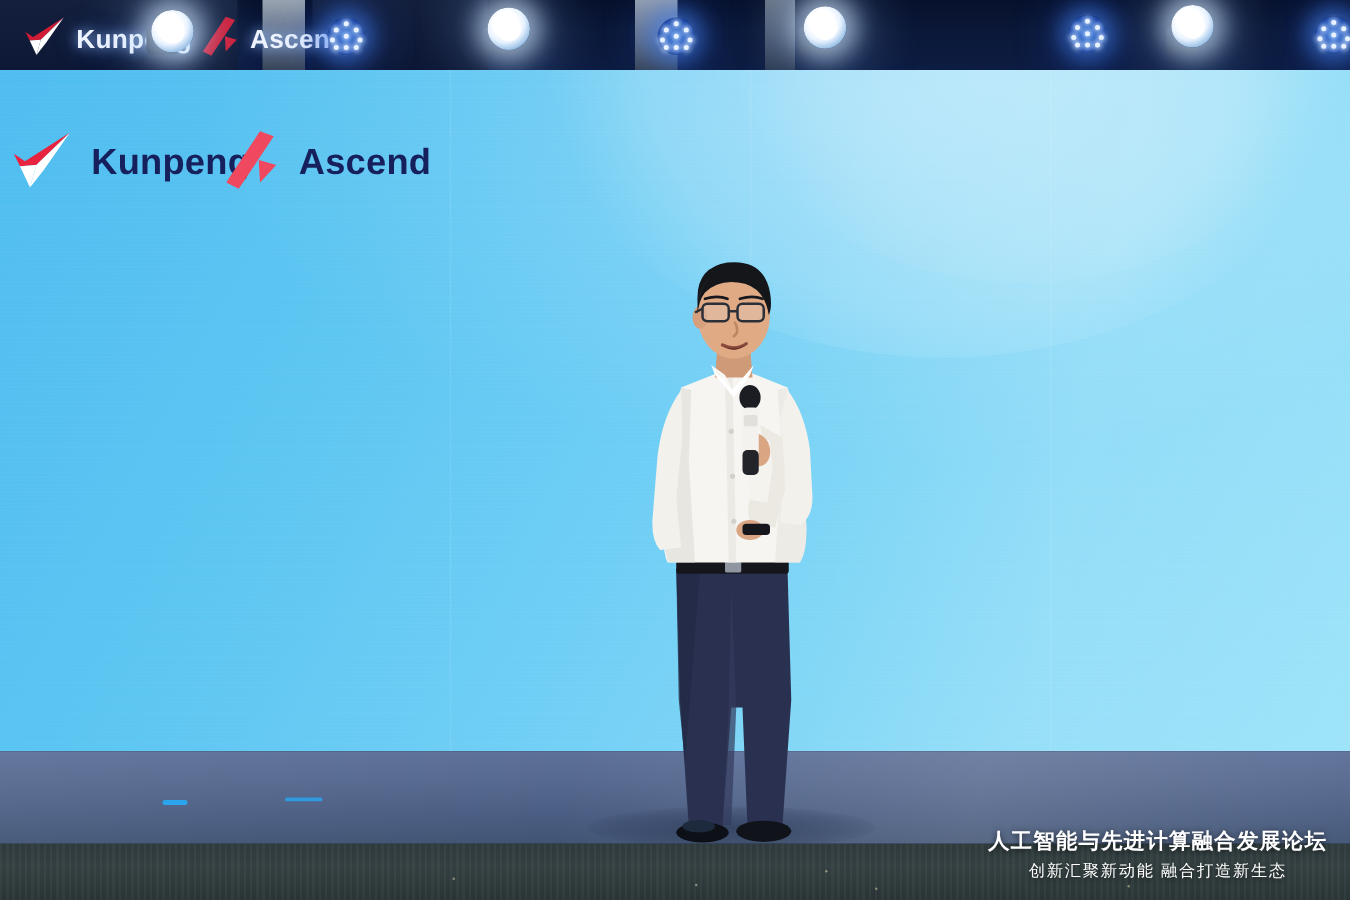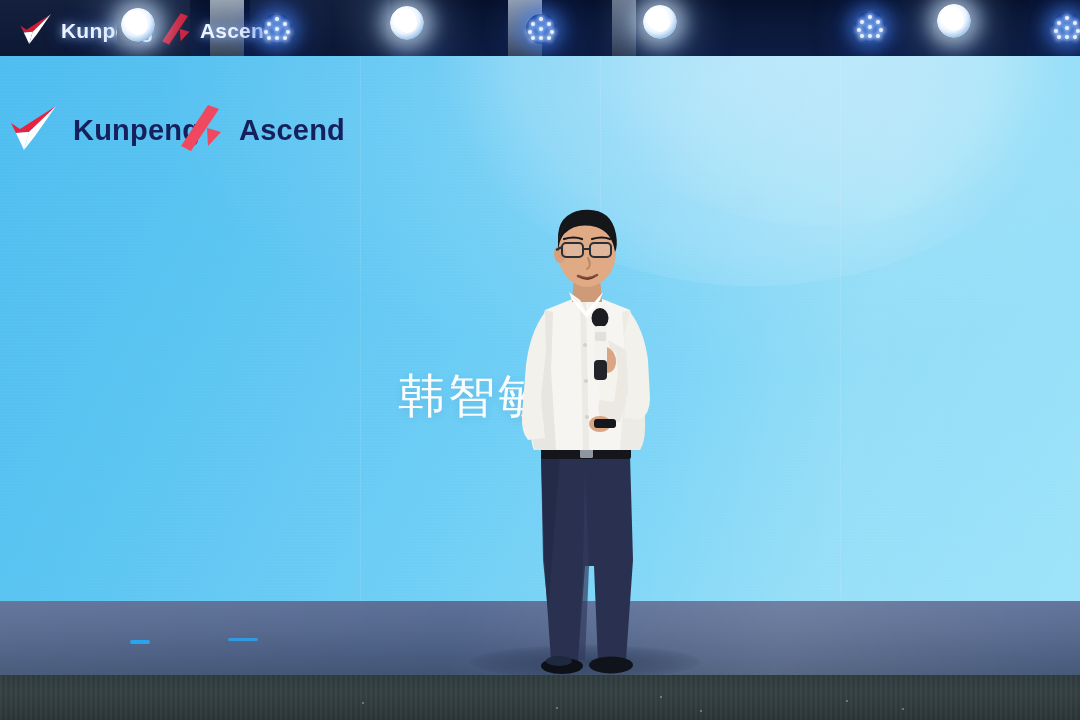--- a/index.html
+++ b/index.html
@@ -170,21 +170,20 @@
     <div class="screen-logo" style="left:178px; top:47px;">
       <span>
         <svg width="48" height="50" viewBox="0 0 48 50">
           <path d="M30 2 L41 6 L13 48 L3 43 Z" fill="#f0485e"></path>
           <path d="M29 25 L43 29 L30 43 Z" fill="#f0485e"></path>
         </svg>
       </span>
       <span class="screen-word">Ascend</span>
     </div>
 
-    <div class="speaker-name">韩智敏</div>
   </div>
 
   <div class="stage-top">
     <div class="floor-glint" style="left:130px; top:39px; width:20px;"></div>
     <div class="floor-glint" style="left:228px; top:37px; width:30px; height:3px; opacity:.8;"></div>
     <div class="floor-shadow" style="left:470px; top:44px; width:230px; height:34px;"></div>
   </div>
 
   <div class="stage-front">
     <div class="front-speck" style="left:362px; top:27px;"></div>
@@ -344,14 +343,18 @@
       <span class="led-dot" style="left:21px; top:8px;"></span>
         <span class="led-dot" style="left:2px; top:16px;"></span>
       <span class="led-dot" style="left:13px; top:13px;"></span>
         <span class="led-dot" style="left:24px; top:16px;"></span>
       <span class="led-dot" style="left:5px; top:22px;"></span>
         <span class="led-dot" style="left:13px; top:22px;"></span>
       <span class="led-dot" style="left:21px; top:22px;"></span>
     </div>
   </div>
 
+  <div class="forum-lockup">
+    <div class="forum-title">人工智能与先进计算融合发展论坛</div>
+    <div class="forum-sub">创新汇聚新动能  融合打造新生态</div>
+  </div>
 
 </div>
 
 </body></html>

